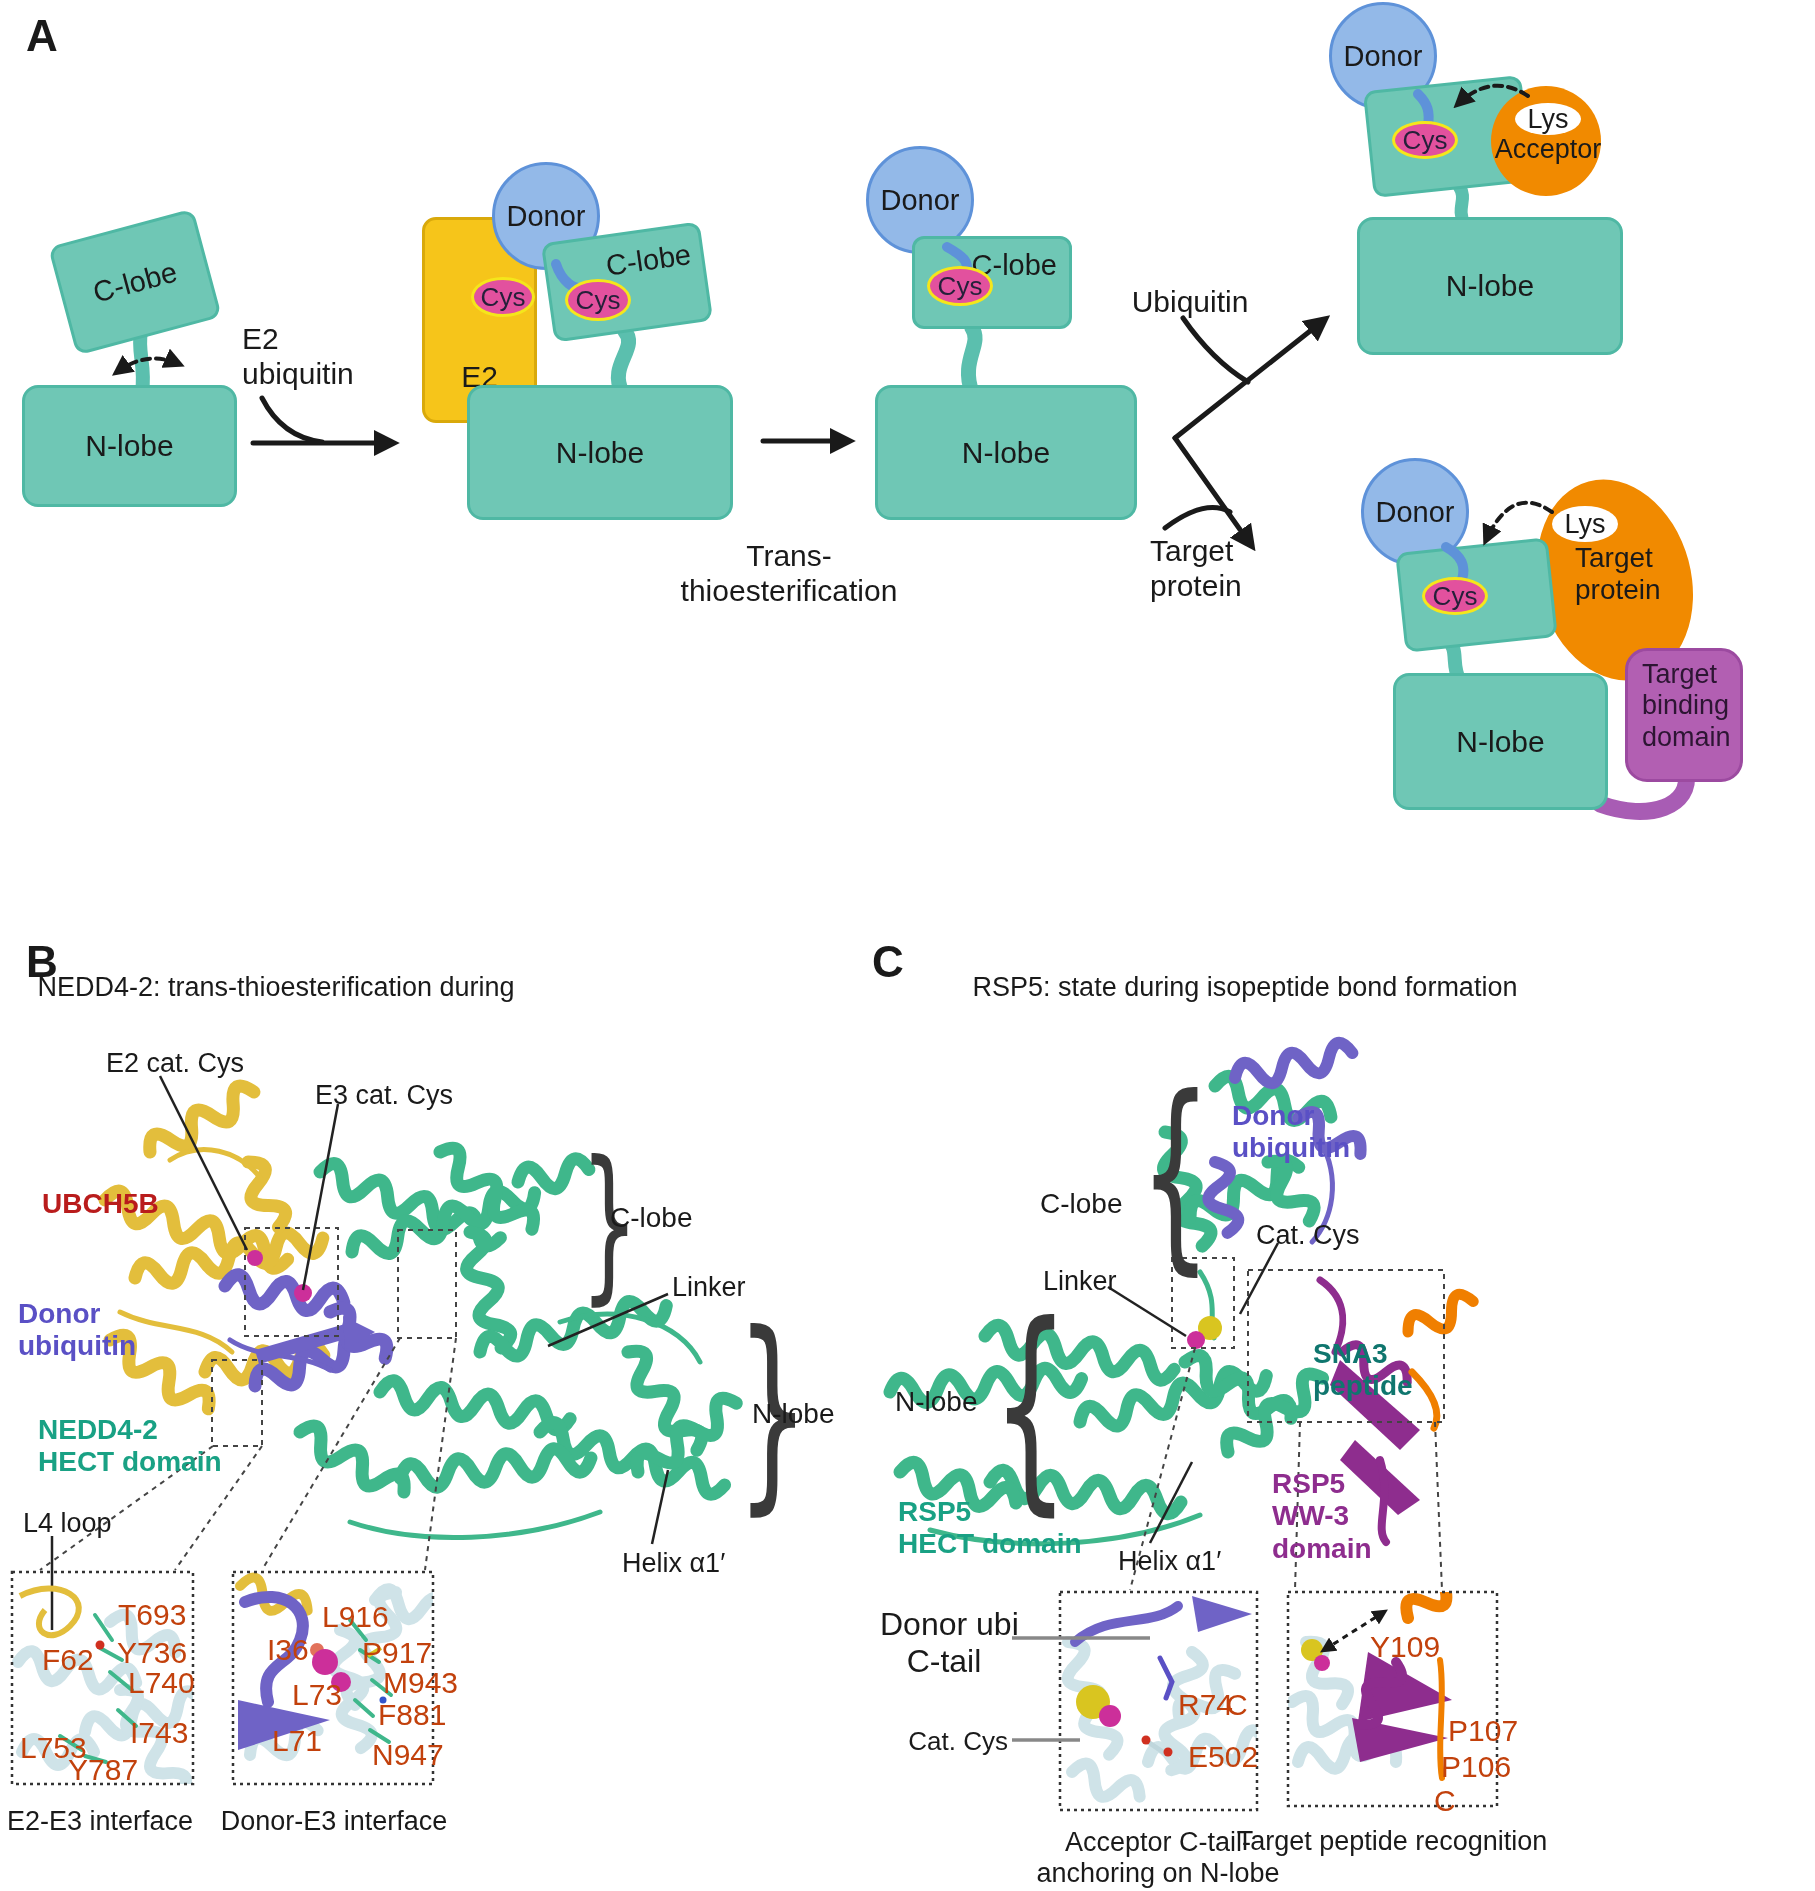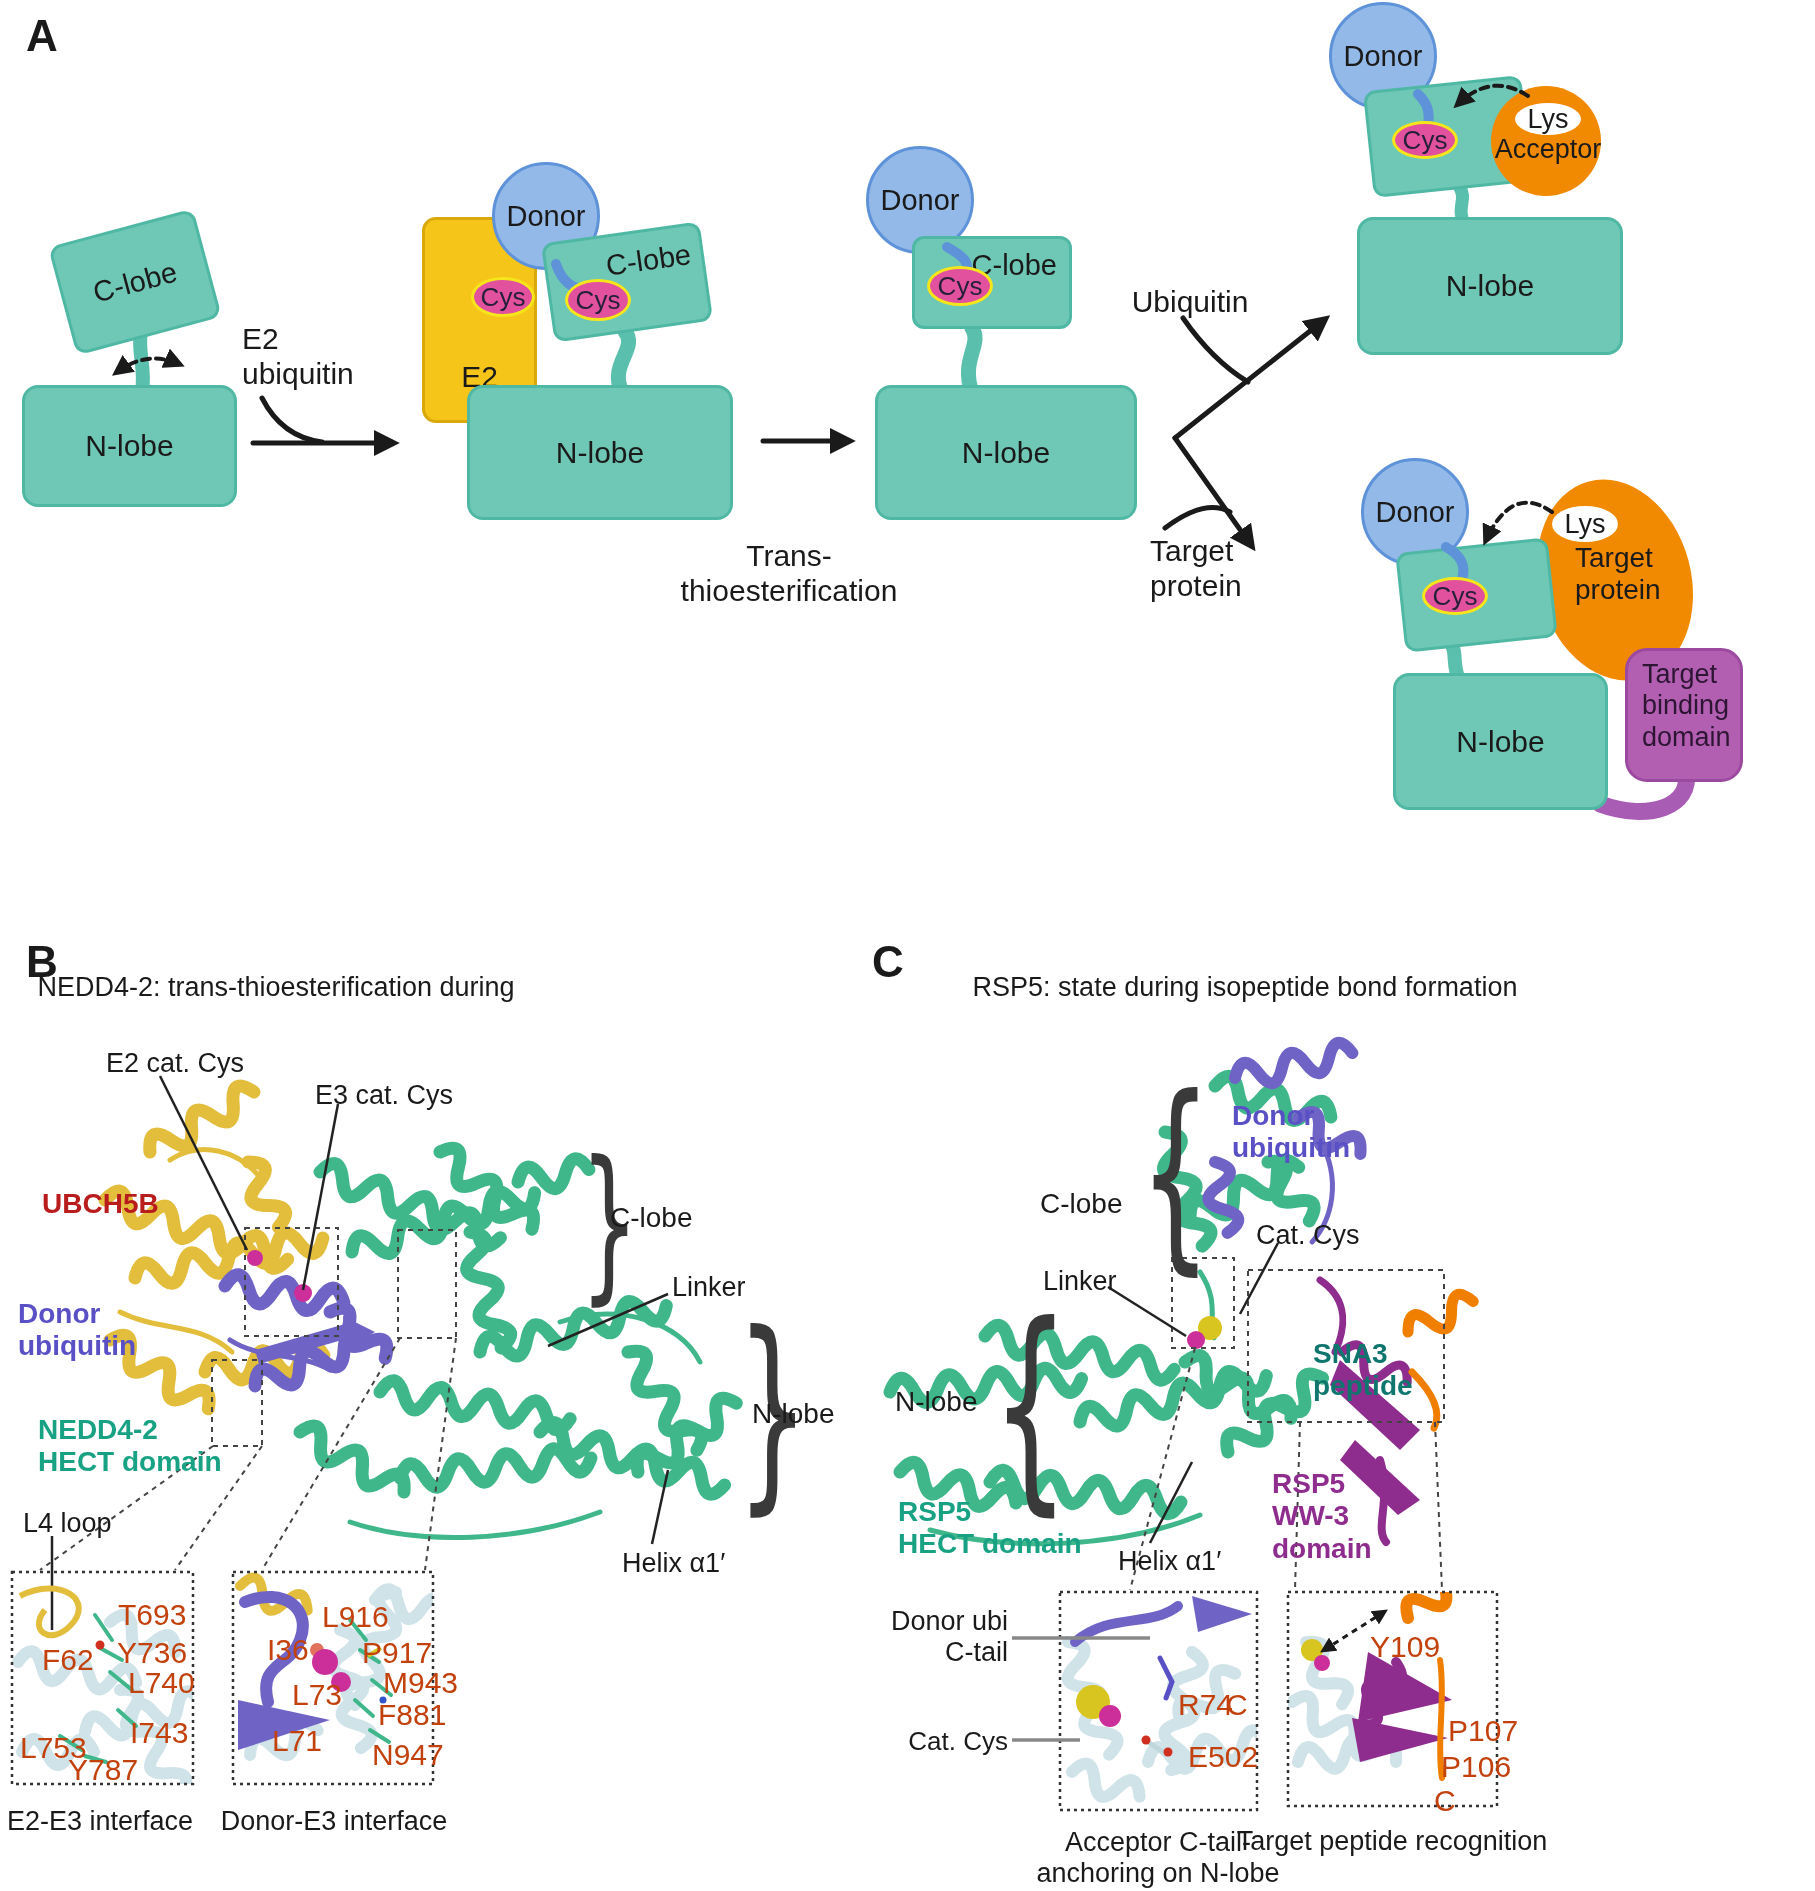--- a/index.html
+++ b/index.html
@@ -432,21 +432,21 @@
     <div>RSP5</div>
     <div>WW-3</div>
     <div>domain</div>
     </div>
   <div class="lbl bold" style="left:898px;top:1496px;font-size:28px;color:#19A184">
     <div>RSP5</div>
     <div>HECT domain</div>
     </div>
   <div class="lbl" style="left:1118px;top:1546px;font-size:27px">Helix α1′</div>
 
-  <div class="lbl" style="left:880px;top:1606px;width:128px;text-align:right;font-size:27px">
+  <div class="lbl" style="left:880px;top:1606px;width:128px;text-align:center;font-size:32px">
     <div>Donor ubi</div>
     <div>C-tail</div>
     </div>
   <div class="lbl" style="left:880px;top:1726px;width:128px;text-align:right;font-size:26px">Cat. Cys</div>
   <div class="resid" style="left:1178px;top:1688px">R74</div>
   <div class="resid" style="left:1226px;top:1688px">C</div>
   <div class="resid" style="left:1188px;top:1740px">E502</div>
   <div class="lbl ctr" style="left:1158px;top:1858px;font-size:27px">
     <div>Acceptor C-tail-</div>
     <div>anchoring on N-lobe</div>

